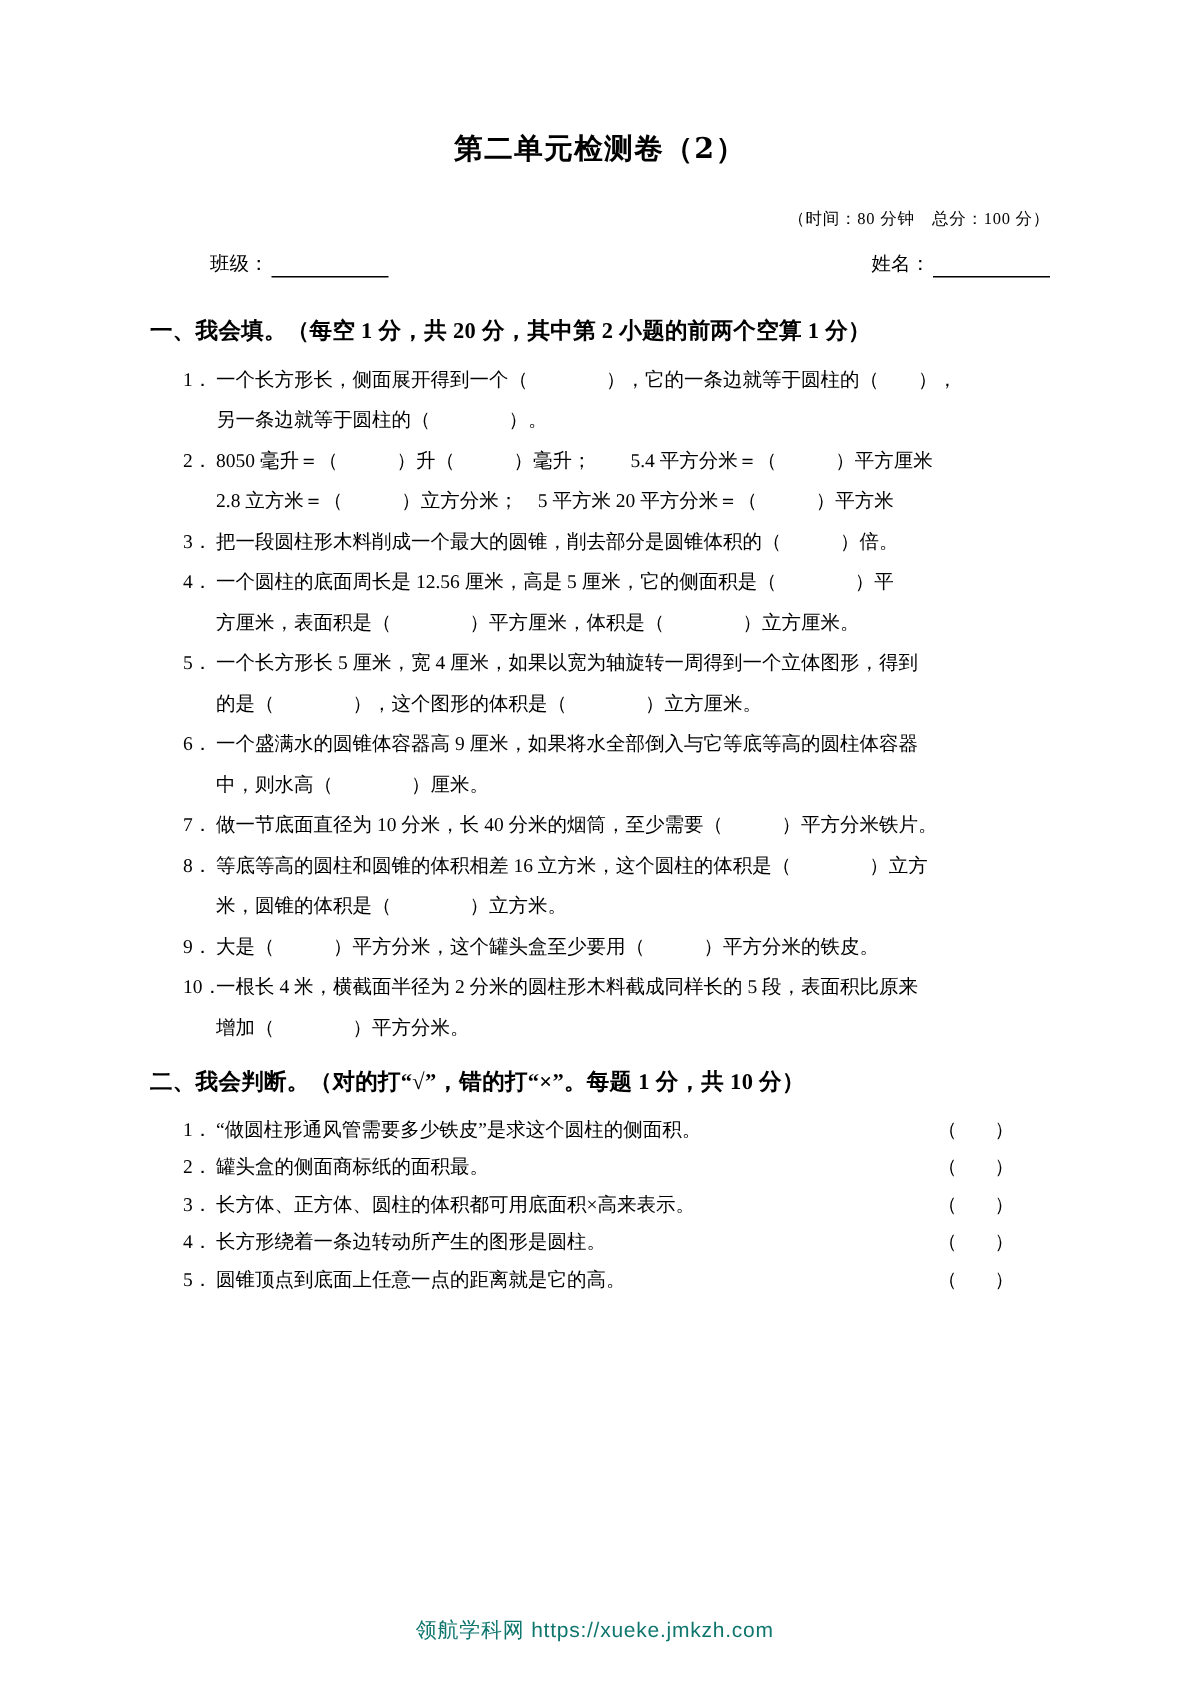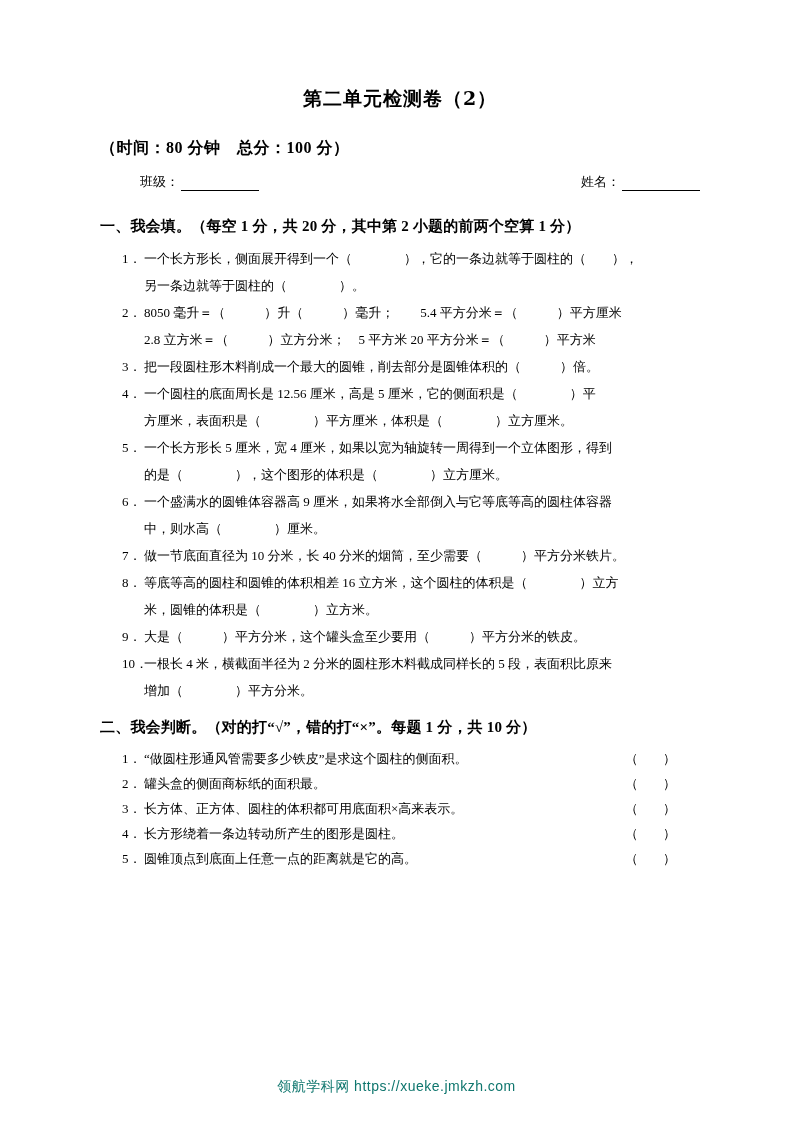--- a/index.html
+++ b/index.html
@@ -31,23 +31,23 @@
   }
   .doc-title {
     text-align: center;
     font-size: 19px;
     font-weight: bold;
     letter-spacing: 1px;
     margin: 0 0 26px 0;
     font-family: "DejaVu Serif", "Liberation Serif", serif;
   }
   .doc-subtitle {
-    text-align: left;
-    font-size: 16px;
-    font-weight: bold;
+    text-align: right;
+    font-size: 11px;
+    font-weight: normal;
     margin: 0 0 14px 0;
     letter-spacing: 0.5px;
   }
   .fields-row {
     display: flex;
     justify-content: space-between;
     gap: 92px;
     font-size: 13px;
     margin: 0 0 26px 0;
     padding-left: 40px;

